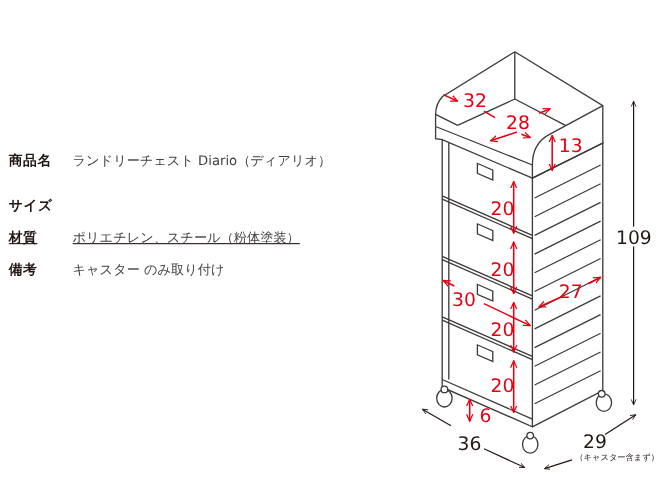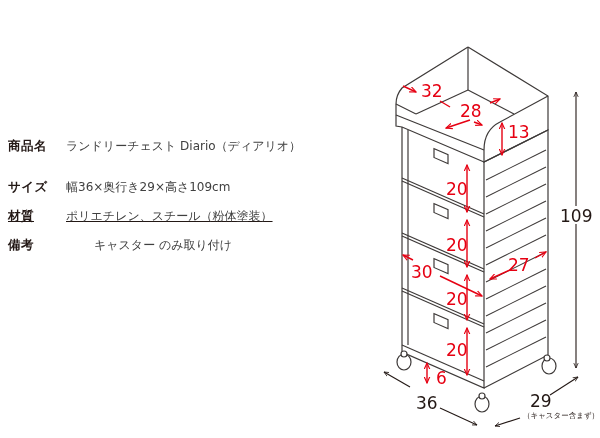--- a/index.html
+++ b/index.html
@@ -15,27 +15,26 @@
 </head>
 <body>
 
 <div class="spec">
   <div class="spec-row" style="top:136px;">
     <span class="spec-label">商品名</span>
     <span class="spec-value">ランドリーチェスト Diario（ディアリオ）</span>
   </div>
   <div class="spec-row" style="top:177px;">
     <span class="spec-label">サイズ</span>
-    <span class="spec-value">幅36×奥行き29×高さ109cm</span>
   </div>
   <div class="spec-row" style="top:206px;text-decoration:underline;">
     <span class="spec-label">材質</span>
     <span class="spec-value">ポリエチレン、スチール（粉体塗装）</span>
   </div>
-  <div class="spec-row" style="top:235px;gap:28px;">
+  <div class="spec-row" style="top:235px;">
     <span class="spec-label">備考</span>
     <span class="spec-value">キャスター のみ取り付け</span>
   </div>
 </div>
 
 <svg class="drawing" viewBox="0 0 600 438">
   <defs>
     <marker id="arR" viewBox="0 0 10 10" refX="9" refY="5" markerWidth="5" markerHeight="5" orient="auto-start-reverse">
       <path d="M0,1 L9,5 L0,9" fill="none" stroke="#e60012" stroke-width="1.6"></path>
     </marker>

